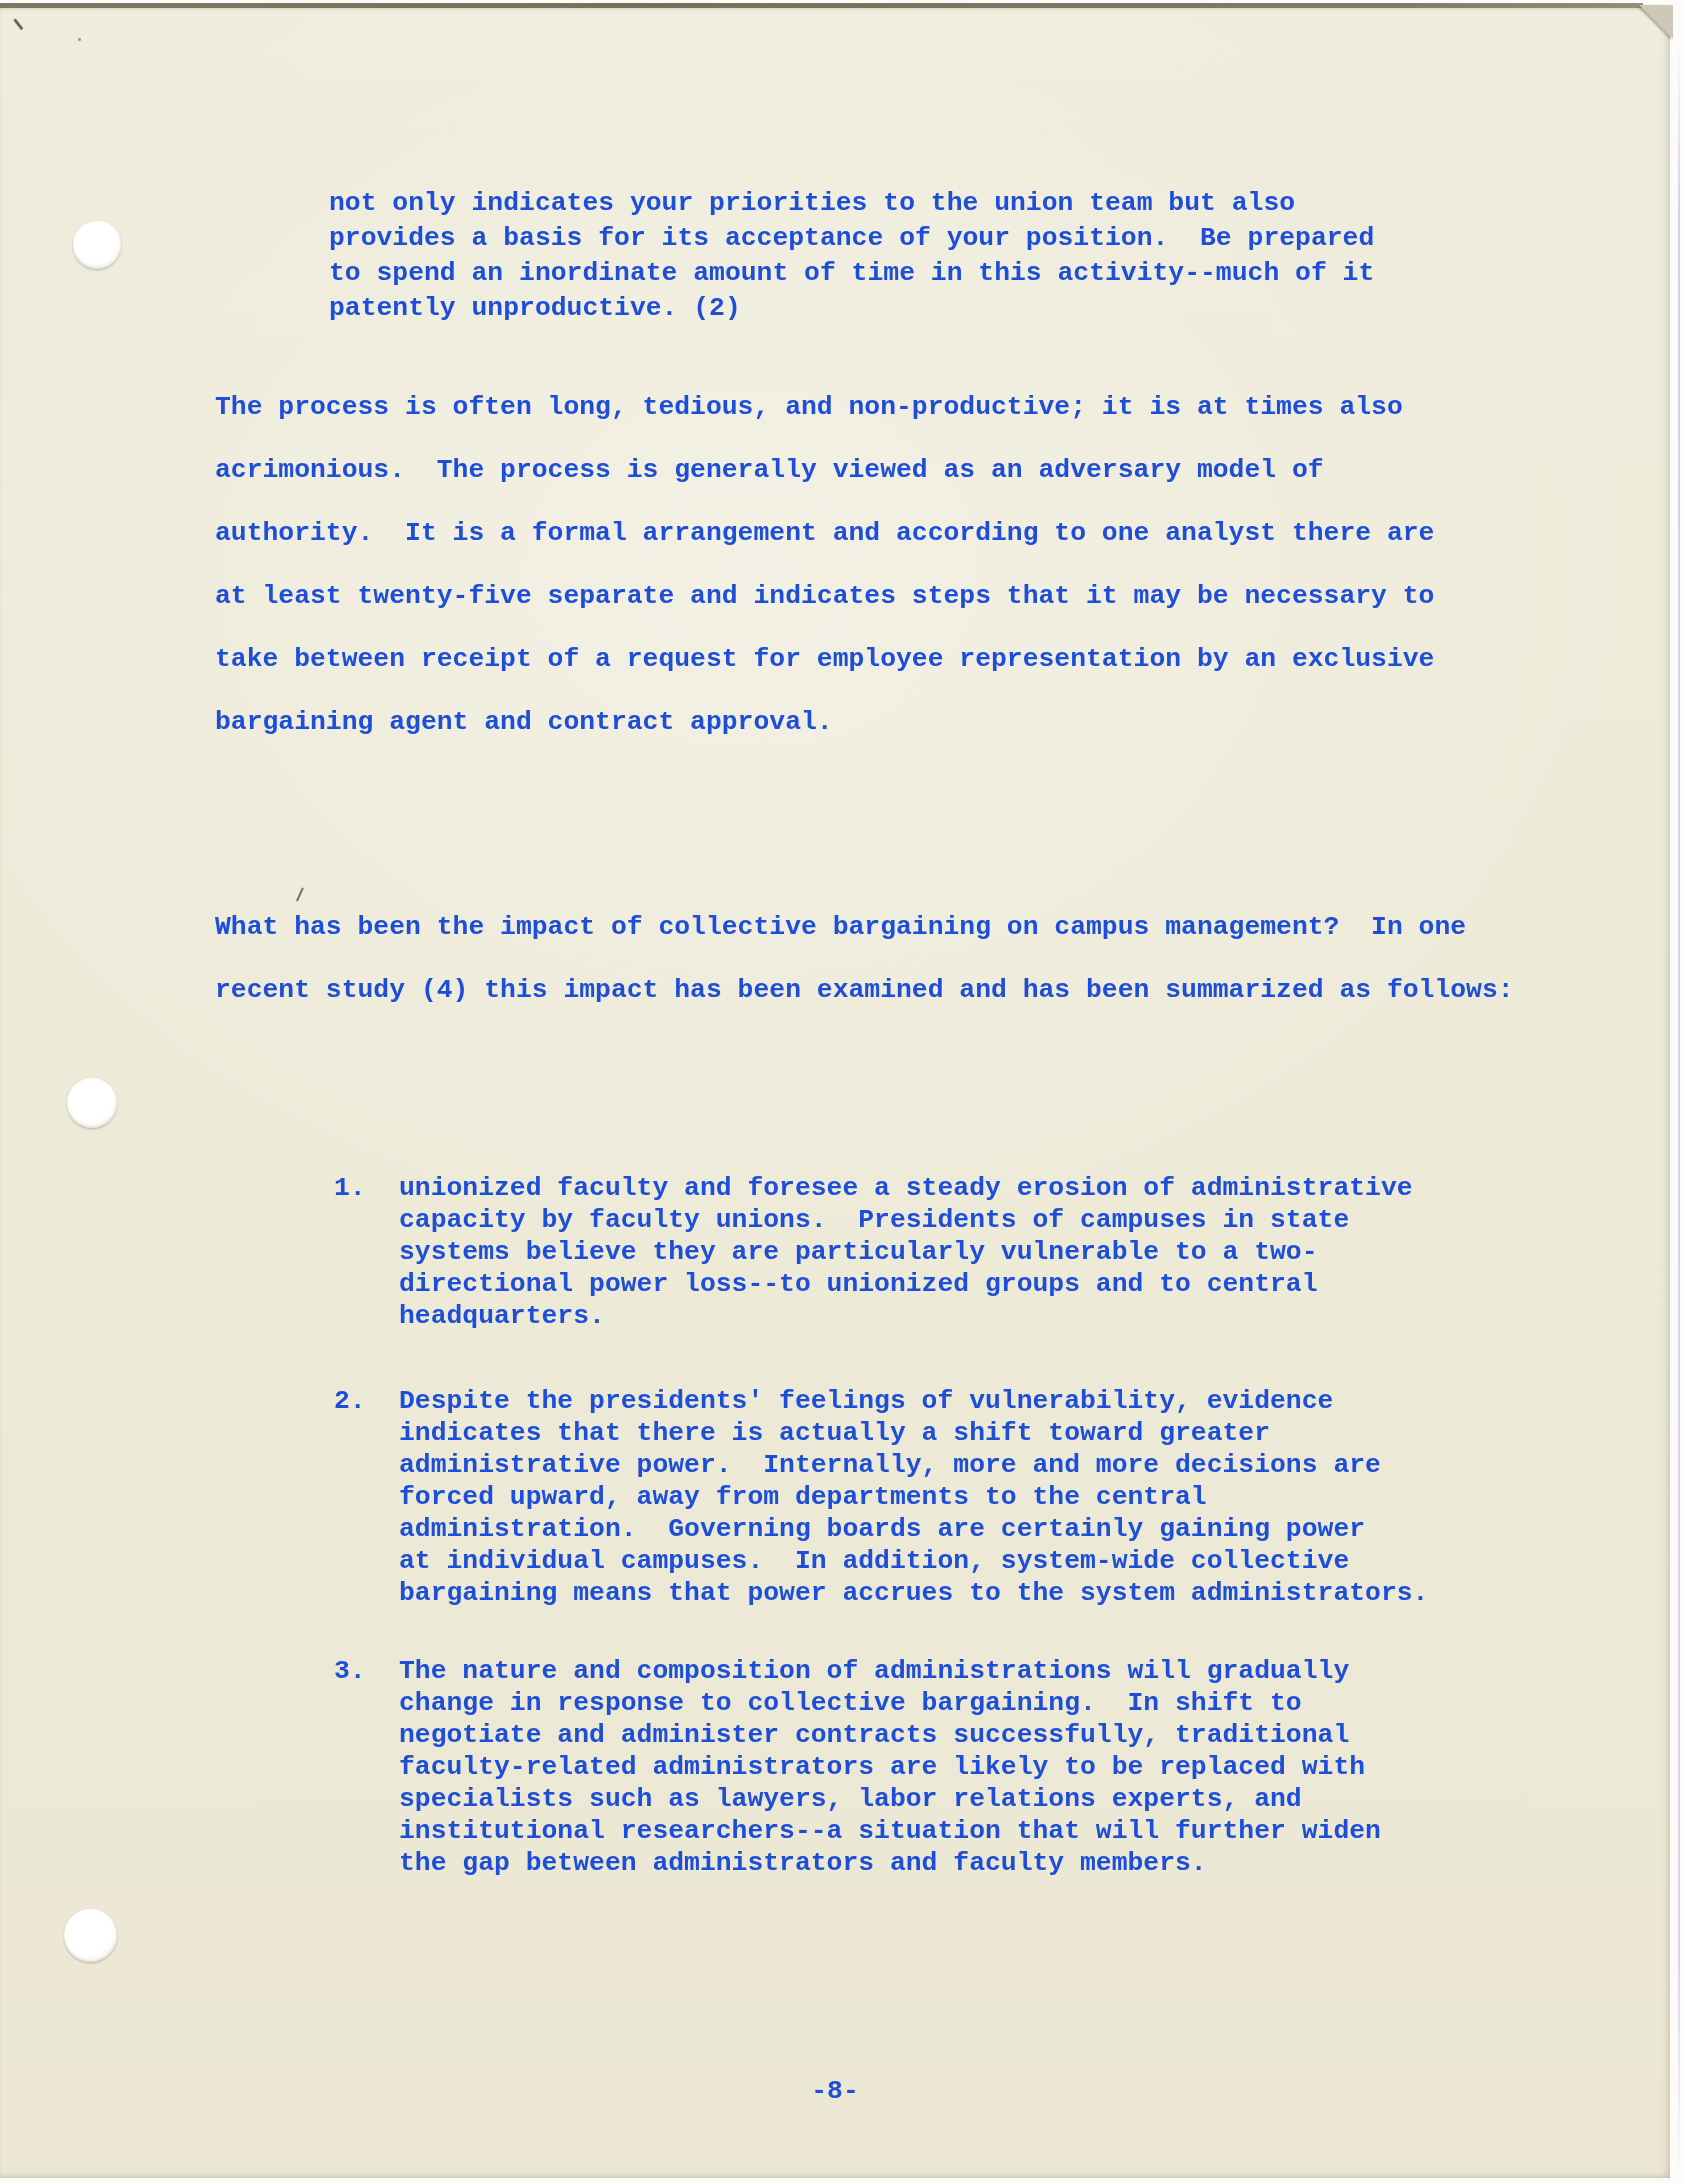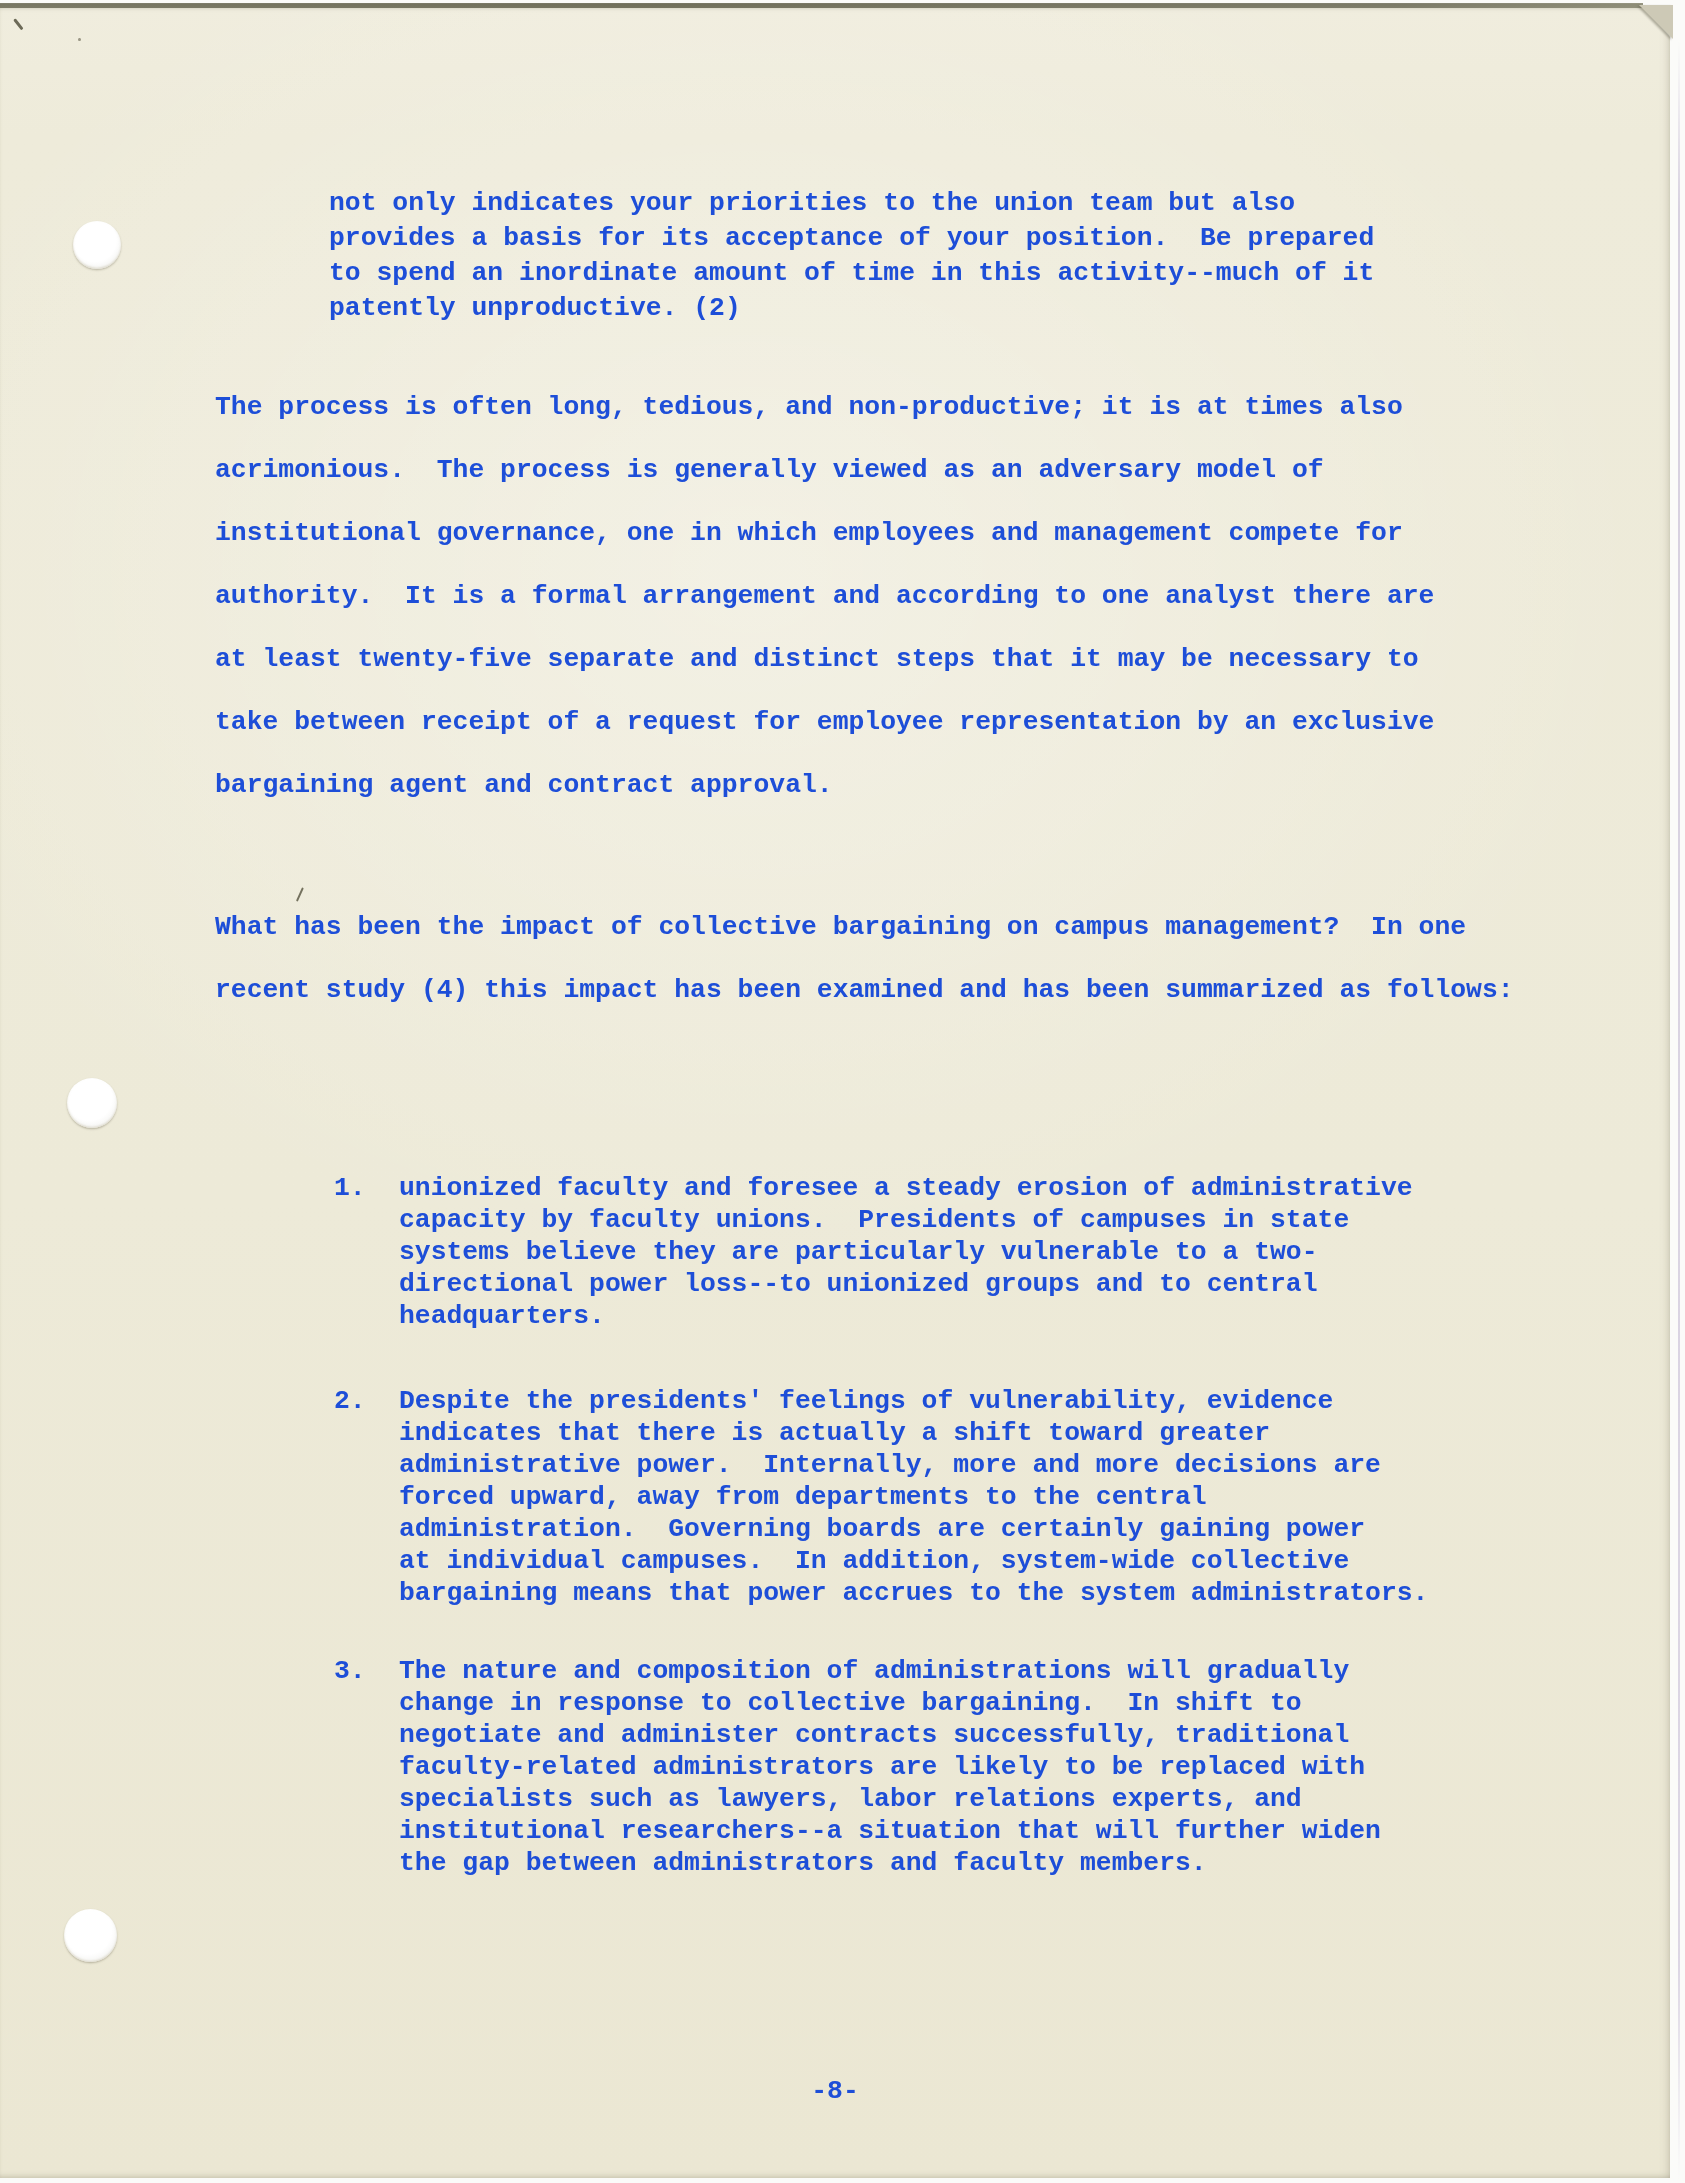--- a/index.html
+++ b/index.html
@@ -81,23 +81,22 @@
 <section class="tw blockquote">
     <div class="tline">not only indicates your priorities to the union team but also</div>
     <div class="tline">provides a basis for its acceptance of your position.  Be prepared</div>
     <div class="tline">to spend an inordinate amount of time in this activity--much of it</div>
     <div class="tline">patently unproductive. (2)</div>
   </section>
 
 <section class="tw para1">
     <div class="tline">The process is often long, tedious, and non-productive; it is at times also</div>
     <div class="tline">acrimonious.  The process is generally viewed as an adversary model of</div>
-    <div class="tline">institutional governance, one in which employees and management compete for</div>
     <div class="tline">authority.  It is a formal arrangement and according to one analyst there are</div>
-    <div class="tline">at least twenty-five separate and distinct steps that it may be necessary to</div>
+    <div class="tline">at least twenty-five separate and indicates steps that it may be necessary to</div>
     <div class="tline">take between receipt of a request for employee representation by an exclusive</div>
     <div class="tline">bargaining agent and contract approval.</div>
   </section>
 
 <section class="tw para2">
     <div class="tline">What has been the impact of collective bargaining on campus management?  In one</div>
     <div class="tline">recent study (4) this impact has been examined and has been summarized as follows:</div>
   </section>
 
 <ol class="tw nlist">

